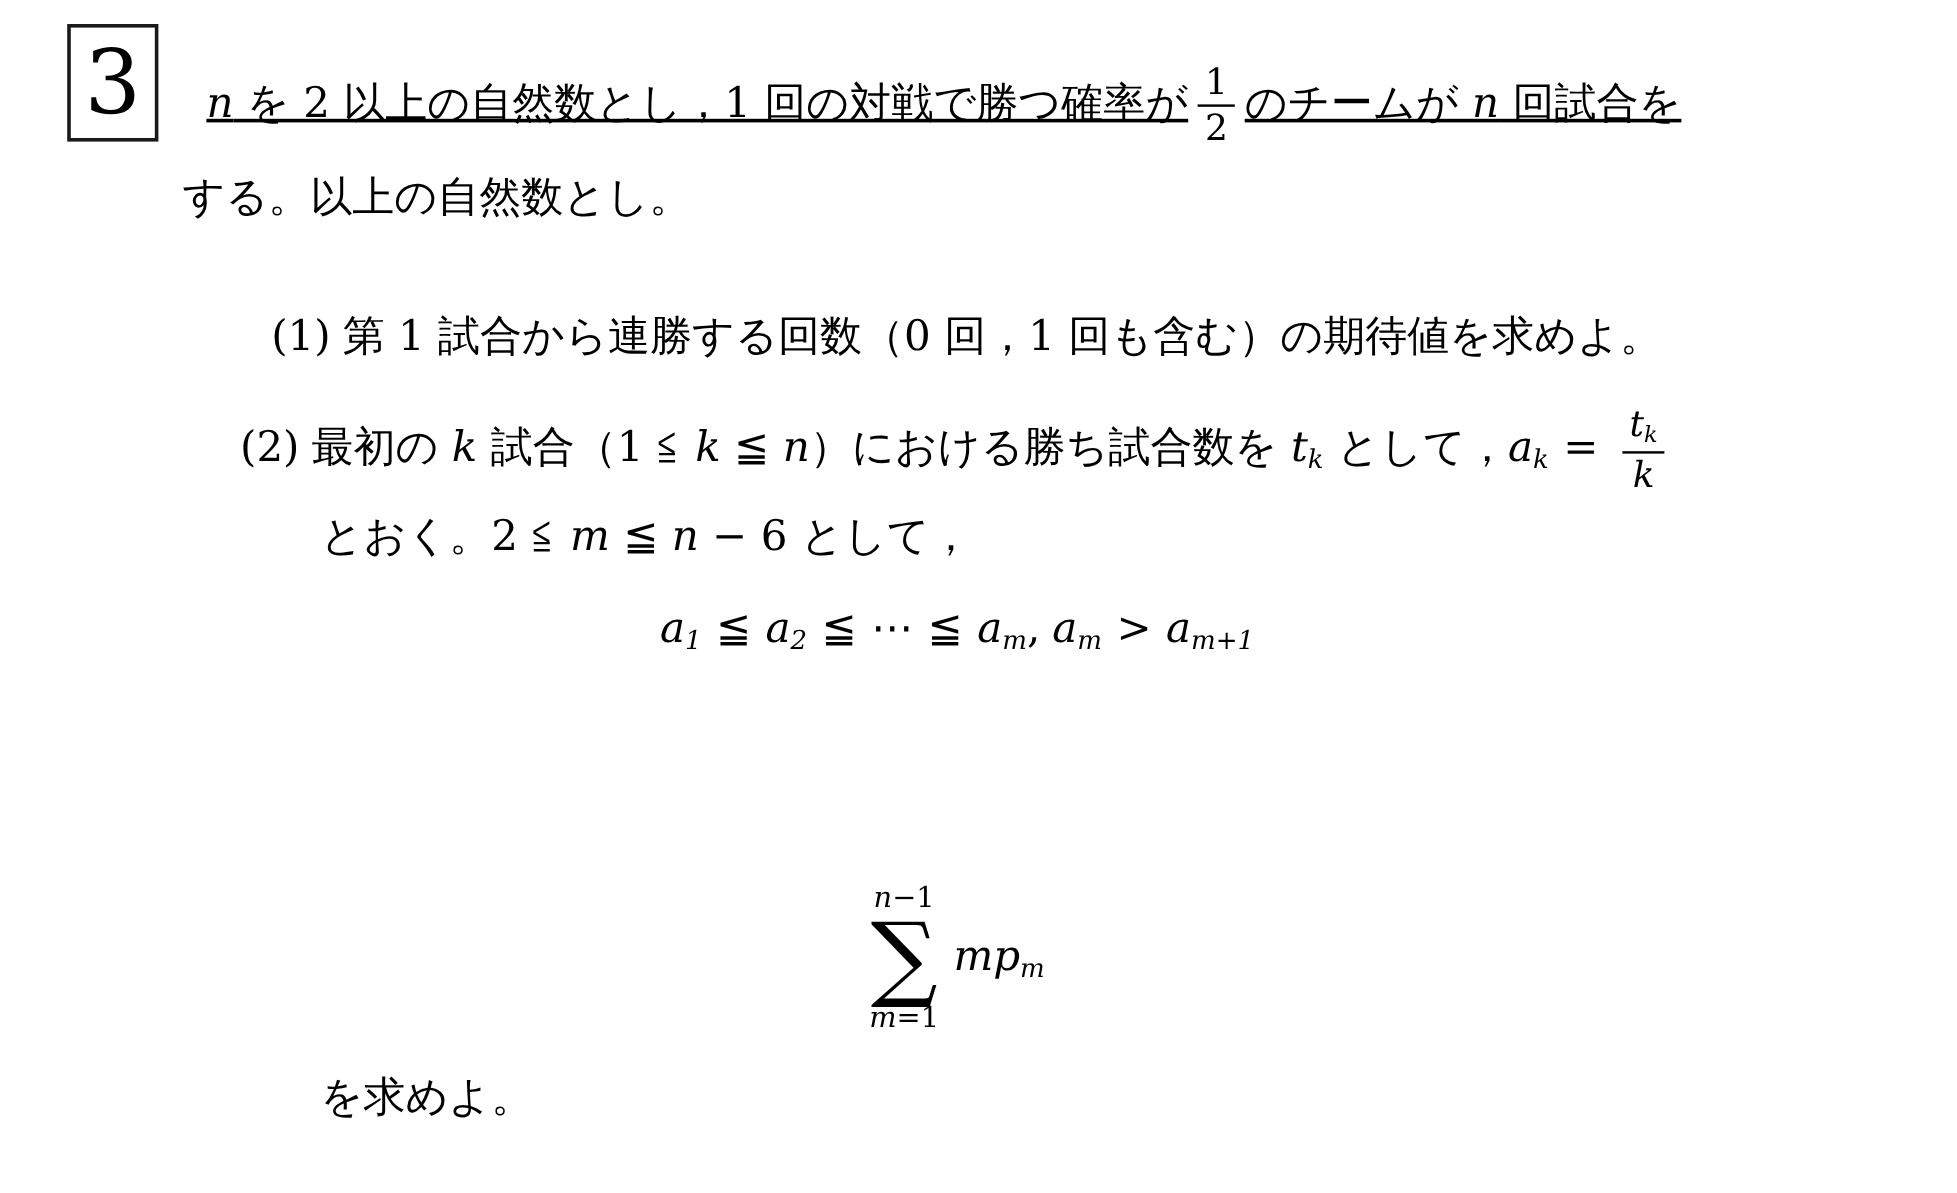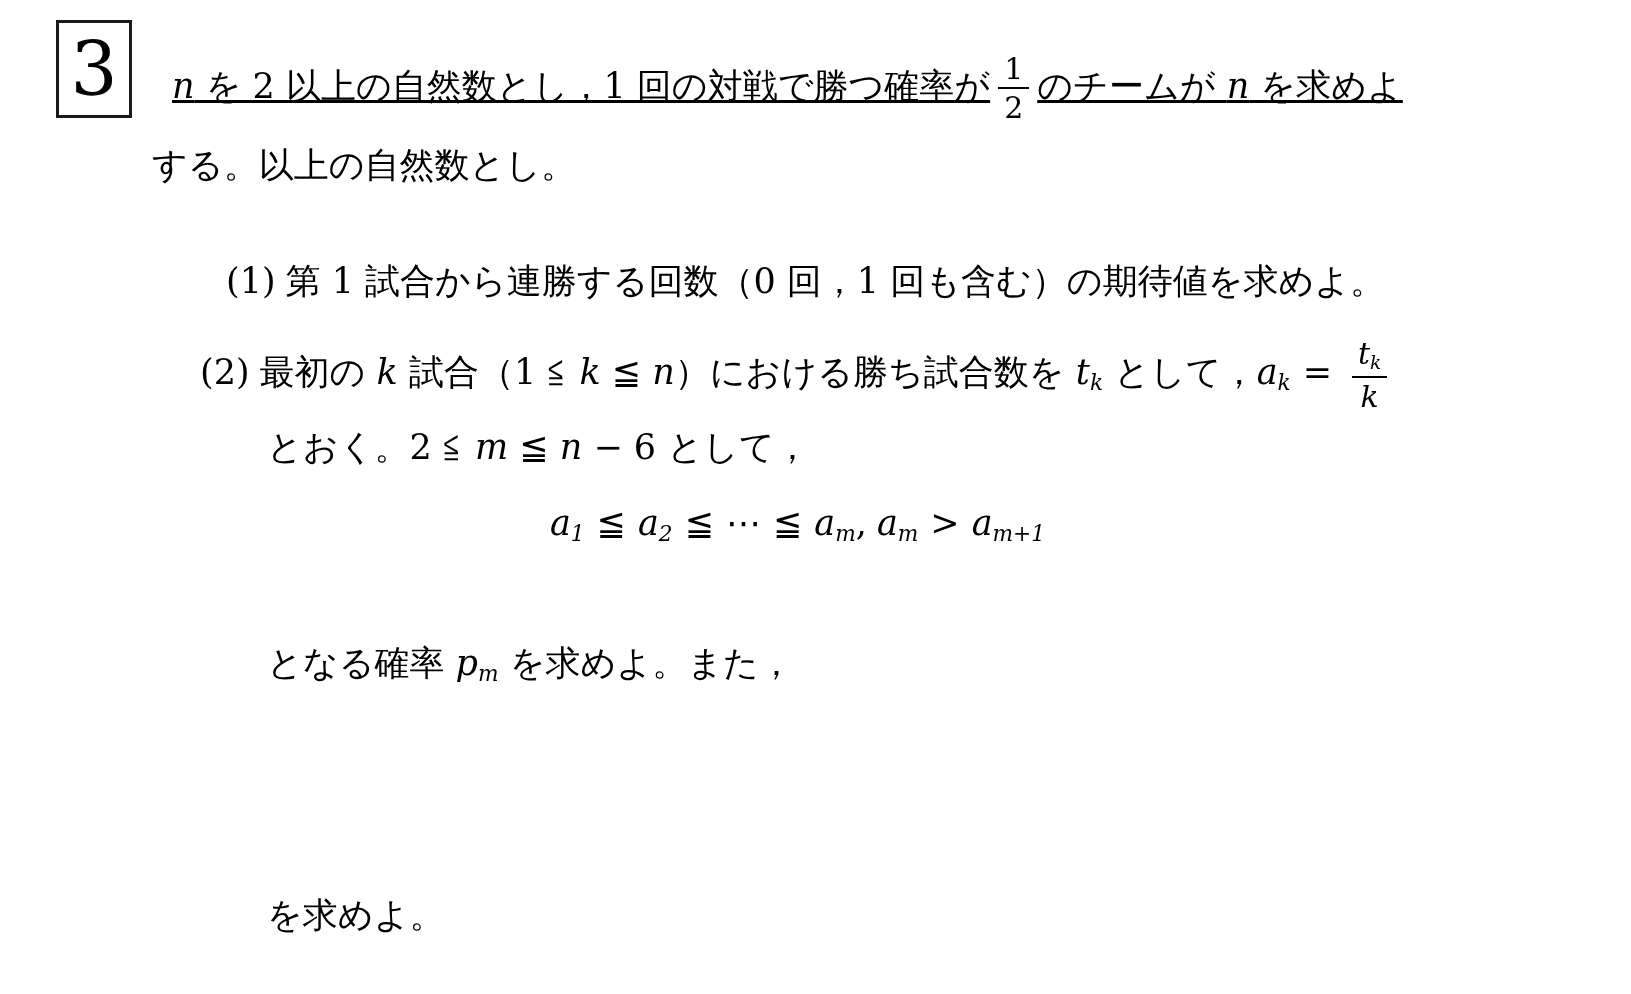--- a/index.html
+++ b/index.html
@@ -52,21 +52,21 @@
 </head>
 <body>
 
 <div class="page">
 
   <div class="numbox">
     <span>3</span>
   </div>
 
   <div class="line" style="left:172px; top:52px;text-decoration:underline;">
-    <span class="mi">n</span><span class="jp"> を 2 以上の自然数とし，1 回の対戦で勝つ確率が</span><span class="frac"><span class="num">1</span><span class="den">2</span></span><span class="jp">のチームが </span><span class="mi">n</span><span class="jp"> を求めよ</span>
+    <span class="mi">n</span><span class="jp"> を 2 以上の自然数とし，1 回の対戦で勝つ確率が</span><span class="frac"><span class="num">1</span><span class="den">2</span></span><span class="jp">のチームが </span><span class="mi">n</span><span class="jp"> 回試合を</span>
   </div>
 
   <div class="line" style="left:152px; top:142px;">
     <span class="jp">する。以上の自然数とし。</span>
   </div>
 
   <div class="line" style="left:200px; top:258px;margin-left:26px;">
     <span class="jp gap-r">(1)</span><span class="jp">第 1 試合から連勝する回数（0 回，1 回も含む）の期待値を求めよ。</span>
   </div>
 
@@ -75,22 +75,29 @@
   </div>
 
   <div class="line" style="left:267px; top:424px;">
     <span class="jp">とおく。2 ≦ </span><span class="mi">m</span><span class="jp"> ≦ </span><span class="mi">n</span><span class="jp"> − 6 として，</span>
   </div>
 
   <div class="disp" style="top:503px;">
     <span class="mi"><span>a</span><span class="sb">1</span></span><span class="rel">≦</span><span class="mi"><span>a</span><span class="sb">2</span></span><span class="rel">≦</span><span>⋯</span><span class="rel">≦</span><span class="mi"><span>a</span><span class="sb">m</span></span><span class="gap-r">,</span><span class="mi"><span>a</span><span class="sb">m</span></span><span class="rel">&gt;</span><span class="mi"><span>a</span><span class="sb">m+1</span></span>
   </div>
 
-  <div class="line" style="left:267px; top:640px;">
-    <span class="jp">となる確率 </span><span class="mi"><span>p</span><span class="sb">m</span></span><span class="jp"> を求めよ。また，</span>
+
+  <div class="disp" style="top:725px;">
+    <span class="sumrow">
+      <span class="sumstack">
+        <span class="limit"><span class="mi">n</span><span>−1</span></span>
+        <span class="sigma">∑</span>
+        <span class="limit"><span class="mi">m</span><span>=1</span></span>
+      </span>
+      <span class="sumbody mi"><span>m</span><span>p</span><span class="sb">m</span></span>
+    </span>
   </div>
-
 
   <div class="line" style="left:267px; top:892px;">
     <span class="jp">を求めよ。</span>
   </div>
 
 </div>
 
 </body></html>

